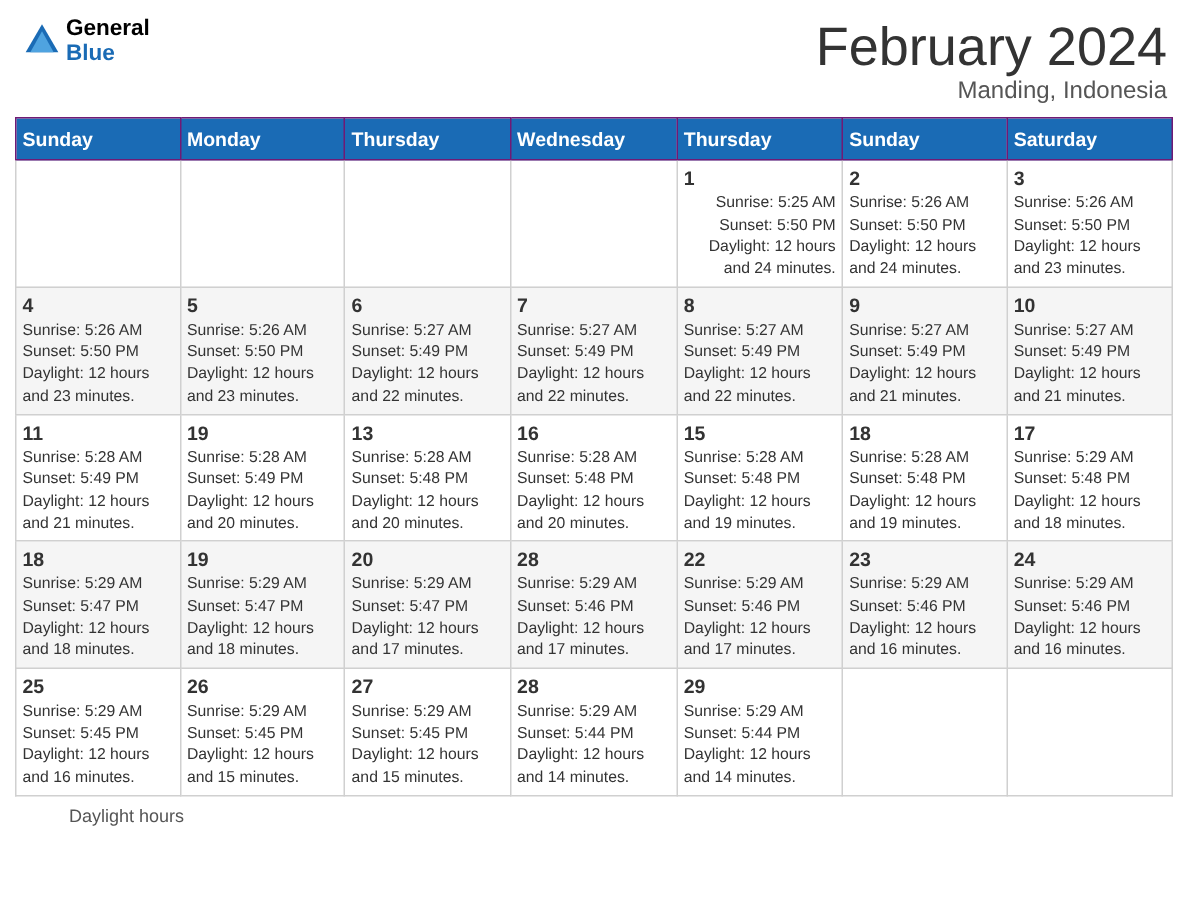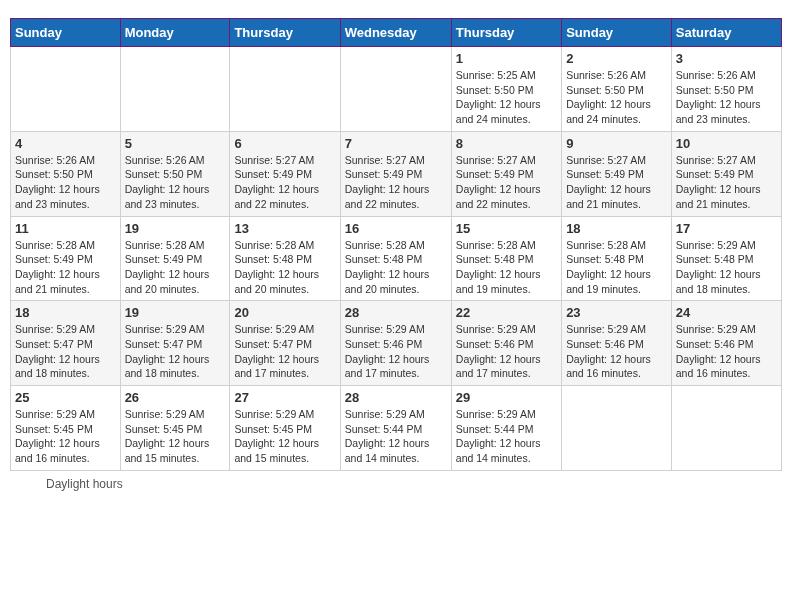--- a/index.html
+++ b/index.html
@@ -83,20 +83,35 @@
       font-size: 12px;
       color: #555;
       padding-left: 4px;
       margin-left: 32px;
     }
   </style>
 </head>
 <body>
 
 <div class="header">
+  <div class="logo">
+    <svg class="logo-icon" viewBox="0 0 36 36" xmlns="http://www.w3.org/2000/svg">
+      <rect width="36" height="36" fill="none"></rect>
+      <polygon points="18,4 32,28 4,28" fill="#1a6bb5"></polygon>
+      <polygon points="18,10 28,28 8,28" fill="#4fa3e0"></polygon>
+    </svg>
+    <div style="line-height:1.15">
+      <div style="font-size:15px;font-weight:bold;color:#000">General</div>
+      <div style="font-size:15px;font-weight:bold;color:#1a6bb5">Blue</div>
+    </div>
+  </div>
+  <div class="title-block">
+    <h1>February 2024</h1>
+    <h2>Manding, Indonesia</h2>
+  </div>
 </div>
 
 <table>
   <thead>
     <tr>
     <th>Sunday</th>
         <th>Monday</th>
         <th>Thursday</th>
         <th>Wednesday</th>
         <th>Thursday</th>
@@ -105,21 +120,21 @@
       </tr>
   </thead>
   <tbody id="calendar-body">
   <tr>
         <td></td>
         <td></td>
         <td></td>
         <td></td>
         <td>
           <span class="day-num">1</span>
-          <div class="day-detail" style="white-space: pre-line;">Sunrise: 5:25 AM
+          <div class="day-detail" style="white-space: pre-line; text-align: right;">Sunrise: 5:25 AM
 Sunset: 5:50 PM
 Daylight: 12 hours and 24 minutes.</div>
         </td>
         <td>
           <span class="day-num">2</span>
           <div class="day-detail" style="white-space: pre-line;">Sunrise: 5:26 AM
 Sunset: 5:50 PM
 Daylight: 12 hours and 24 minutes.</div>
         </td>
         <td>

